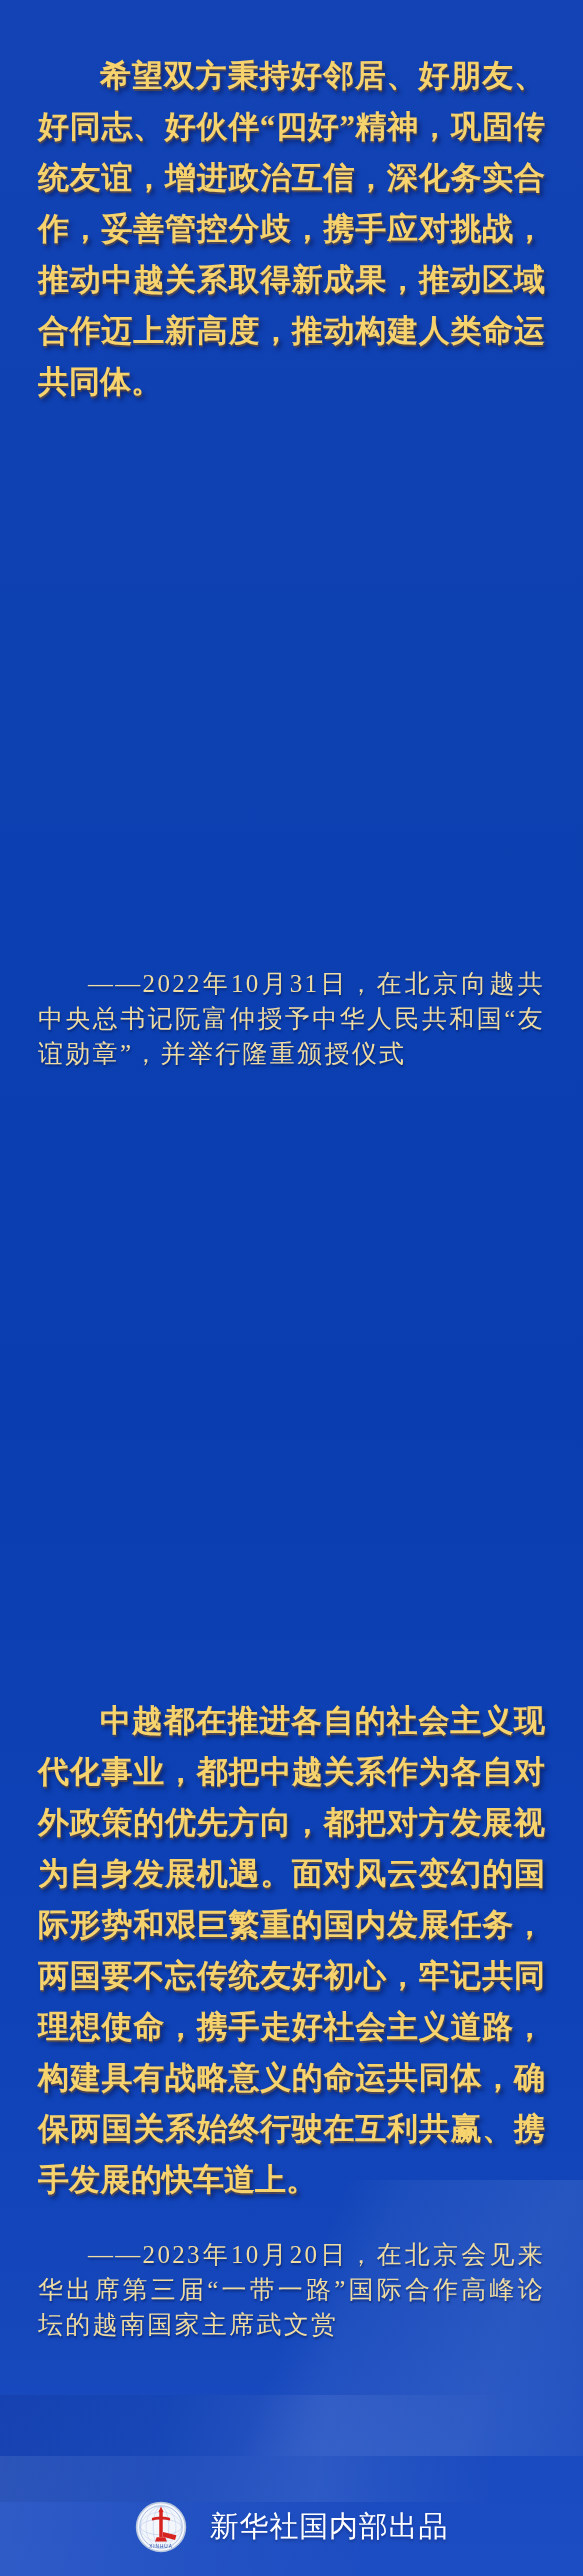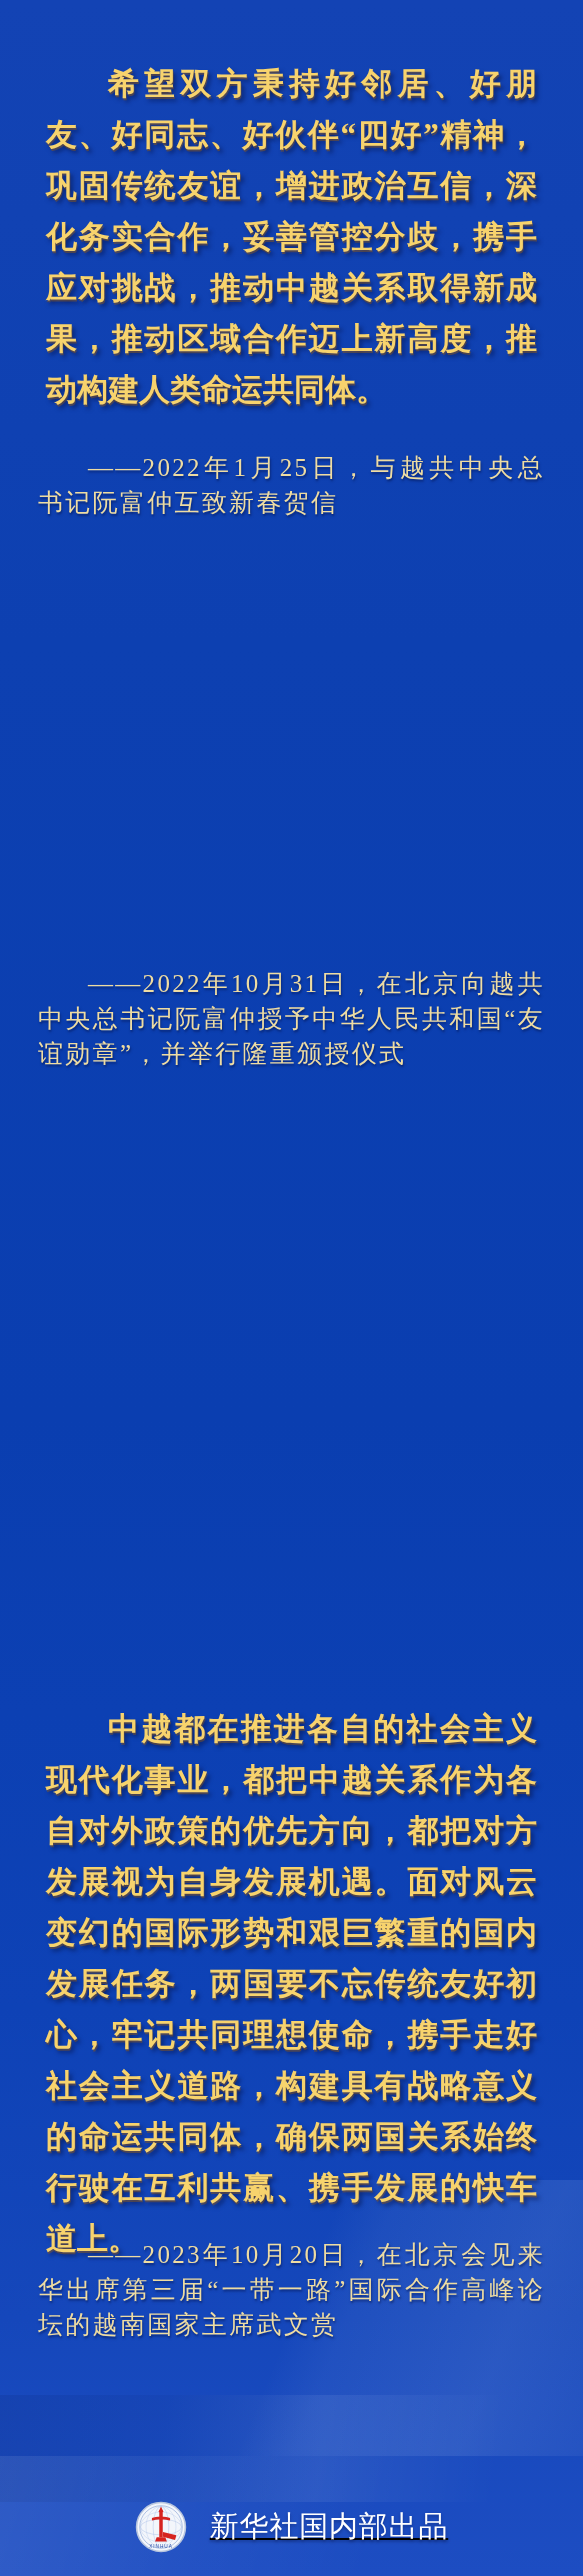--- a/index.html
+++ b/index.html
@@ -19,60 +19,59 @@
   }
   .streak.b{
     top:2395px;height:107px;
     background:linear-gradient(97deg, rgba(0,10,60,0.10) 0%, rgba(0,10,60,0.05) 28%, rgba(255,255,255,0.07) 55%, rgba(255,255,255,0) 85%);
   }
   .streak.c{
     top:2456px;height:120px;
     background:linear-gradient(105deg, rgba(255,255,255,0.09) 0%, rgba(255,255,255,0.03) 35%, rgba(255,255,255,0) 65%);
   }
   .quote{
-    position:absolute;left:38px;right:38px;margin:8px;
+    position:absolute;left:38px;right:38px;margin:0;
     font-size:31px;line-height:51px;font-weight:900;
     color:#f7d36d;
     text-align:justify;text-indent:2em;
     text-shadow:0.8px 1.5px 0 rgba(150,88,8,0.45), 3.1px 3.8px 4.6px rgba(3,12,60,0.55);
   }
   .attr{
     position:absolute;left:38px;right:38px;margin:0;
     font-size:25px;line-height:35px;font-weight:400;
     letter-spacing:2.3px;
     color:#eedca2;
     text-align:justify;text-indent:2em;
     text-shadow:0.8px 1.5px 2.3px rgba(4,14,66,0.55);
   }
   .q1{top:50px;}   .a1{top:450px;}
   .q2{top:609px;}  .a2{top:966px;}
   .q3{top:1192px;} .a3{top:1541px;}
   .q4{top:1695px;} .a4{top:2237px;}
   .footer{
     position:absolute;left:0;right:0;top:2496px;height:61px;
-    display:flex;align-items:center;justify-content:center;gap:23px;text-decoration:underline;
+    display:flex;align-items:center;justify-content:center;gap:23px;
   }
   .logo{width:52px;height:52px;flex:0 0 auto;}
   .publisher{
     font-family:"Liberation Sans", sans-serif;
     font-size:29px;color:#ffffff;letter-spacing:0.8px;font-weight:500;
     text-shadow:0 1.5px 3.1px rgba(0,10,50,0.35);
   }
 </style>
 </head>
 <body>
 
 <div class="page">
 
   <div class="streak a"></div>
   <div class="streak b"></div>
   <div class="streak c"></div>
 
   <p class="quote q1">希望双方秉持好邻居、好朋友、好同志、好伙伴“四好”精神，巩固传统友谊，增进政治互信，深化务实合作，妥善管控分歧，携手应对挑战，推动中越关系取得新成果，推动区域合作迈上新高度，推动构建人类命运共同体。</p>
-  <p class="attr a1">——2022年1月25日，与越共中央总书记阮富仲互致新春贺信</p>
 
   <p class="attr a2">——2022年10月31日，在北京向越共中央总书记阮富仲授予中华人民共和国“友谊勋章”，并举行隆重颁授仪式</p>
 
 
   <p class="quote q4">中越都在推进各自的社会主义现代化事业，都把中越关系作为各自对外政策的优先方向，都把对方发展视为自身发展机遇。面对风云变幻的国际形势和艰巨繁重的国内发展任务，两国要不忘传统友好初心，牢记共同理想使命，携手走好社会主义道路，构建具有战略意义的命运共同体，确保两国关系始终行驶在互利共赢、携手发展的快车道上。</p>
   <p class="attr a4">——2023年10月20日，在北京会见来华出席第三届“一带一路”国际合作高峰论坛的越南国家主席武文赏</p>
 
   <div class="footer">
     <svg class="logo" viewBox="0 0 66 66" xmlns="http://www.w3.org/2000/svg" aria-hidden="true">
       <circle cx="33" cy="33" r="31" fill="#f3f6fb" stroke="#b8c6de" stroke-width="2"></circle>

